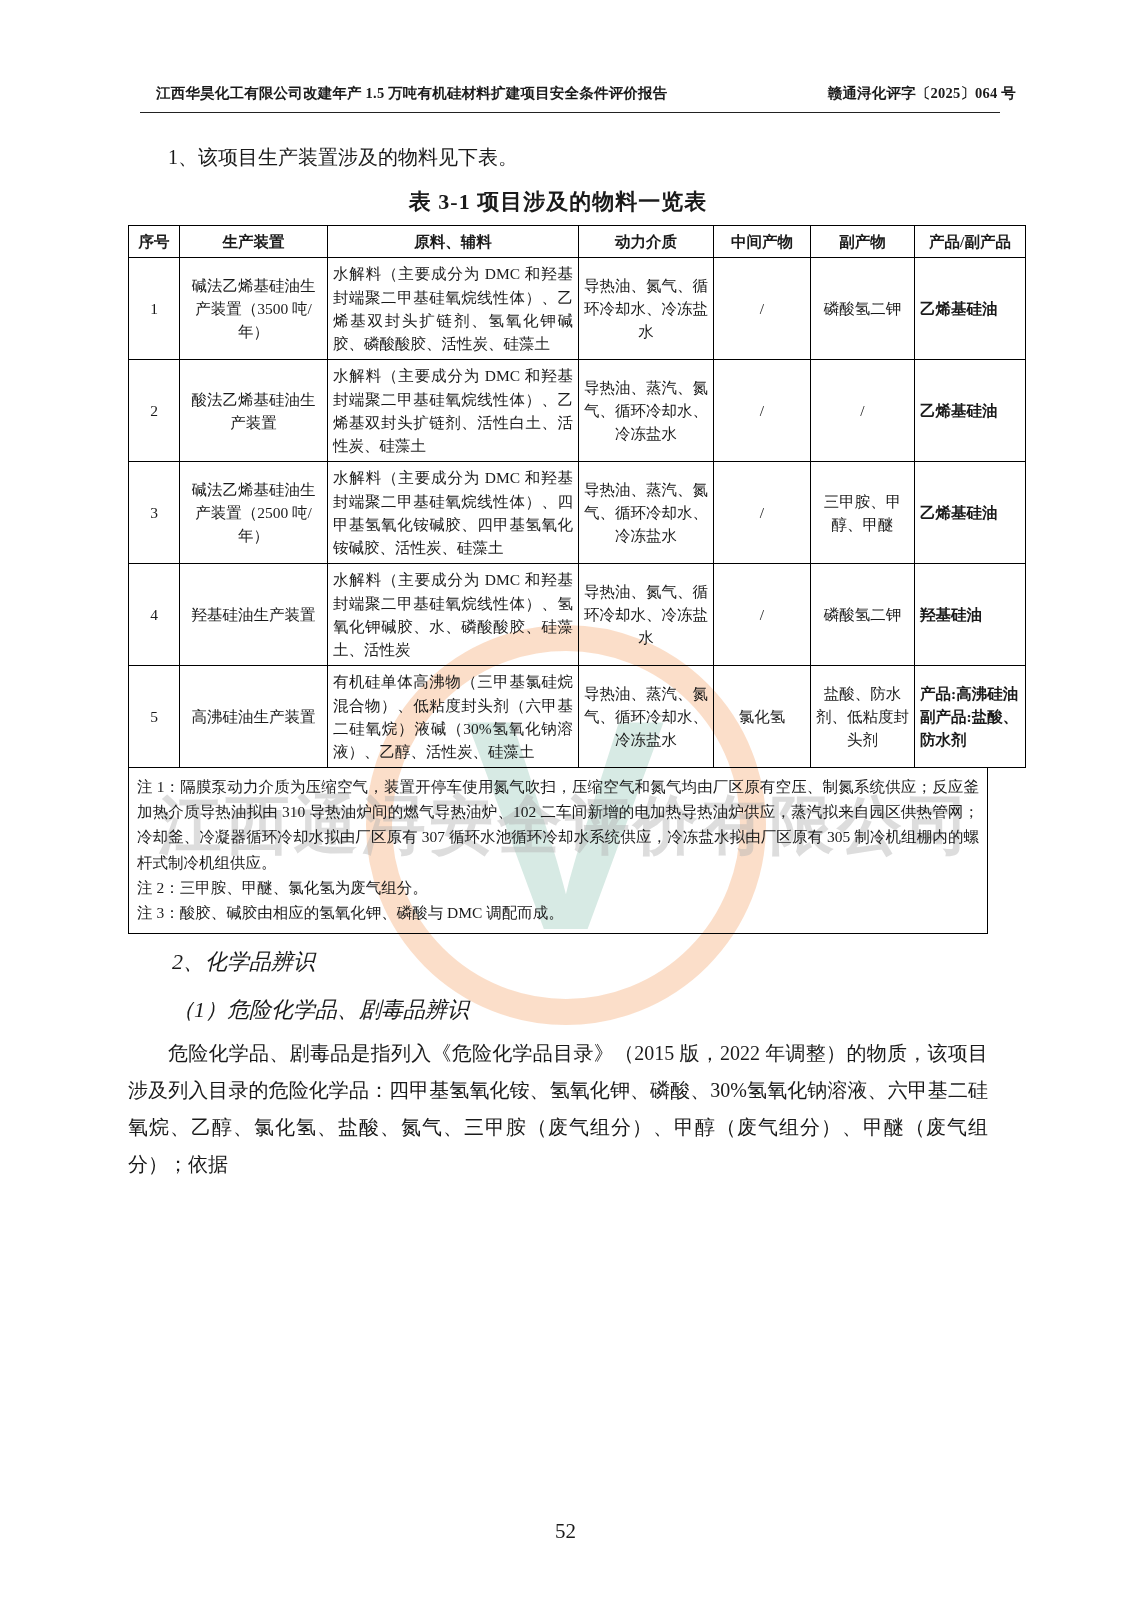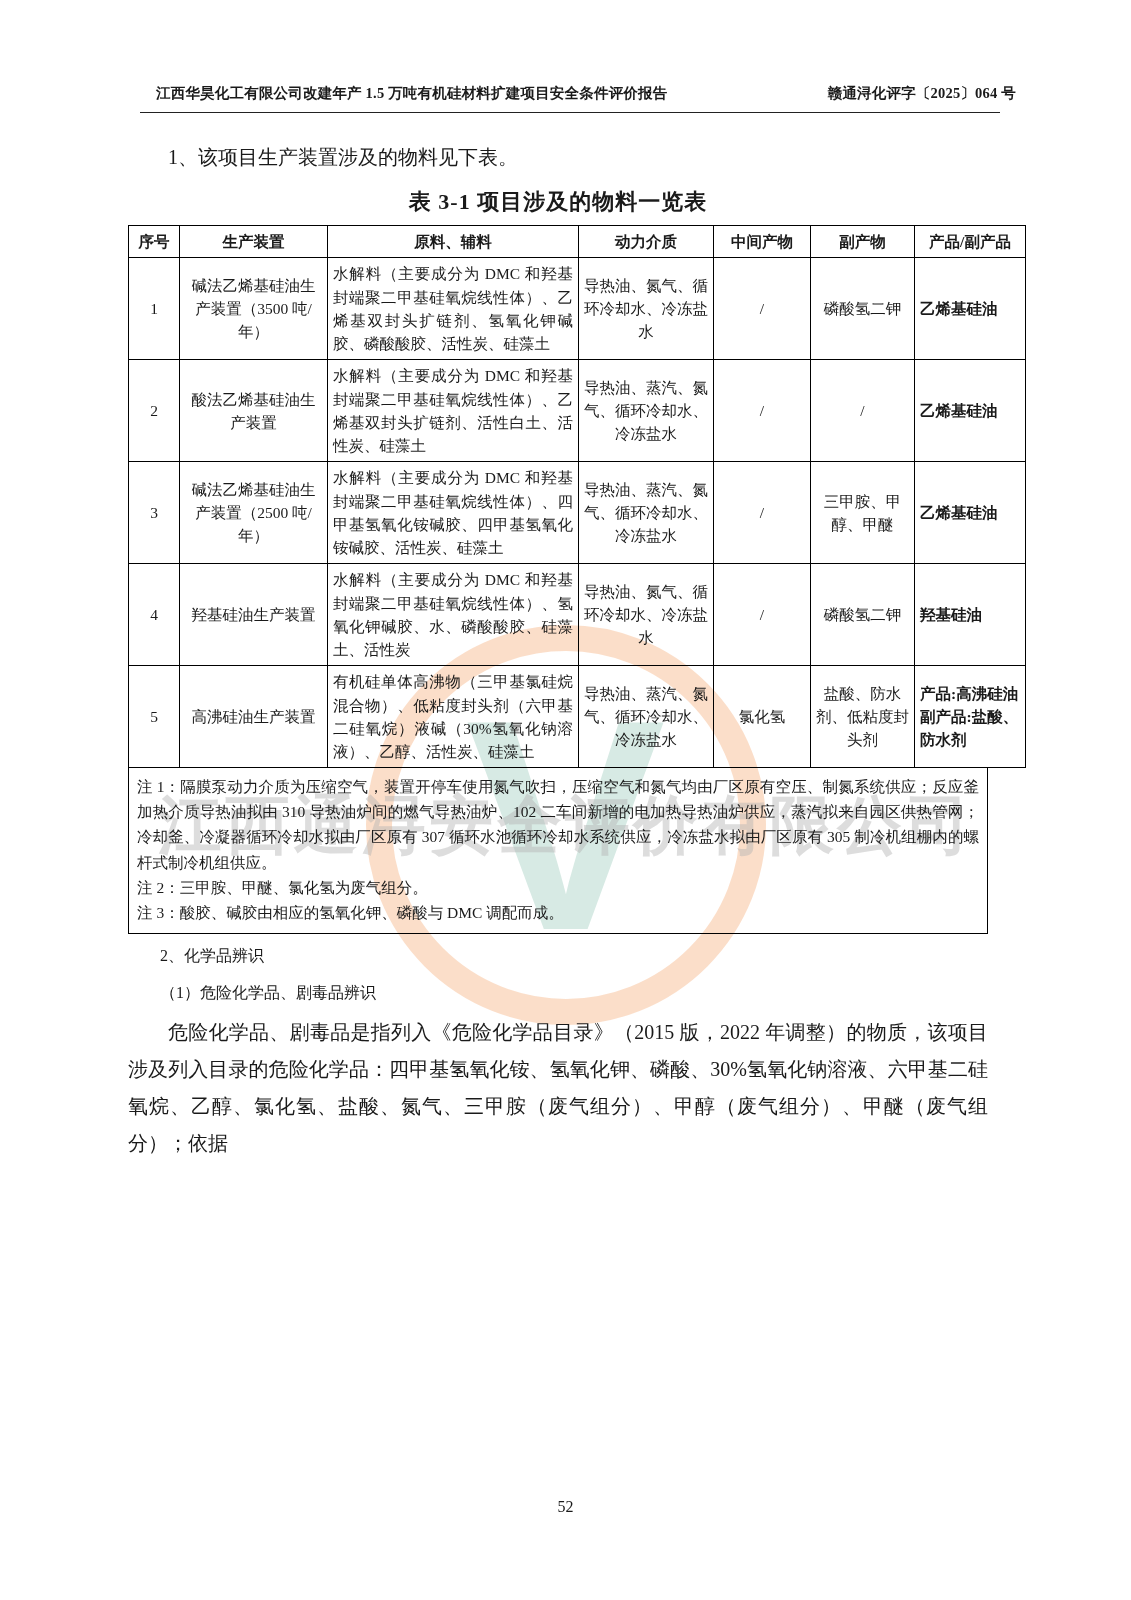--- a/index.html
+++ b/index.html
@@ -147,39 +147,40 @@
     box-sizing: border-box;
     padding: 6px 8px 8px 8px;
     font-size: 15.5px;
     line-height: 1.62;
   }
   .notes p {
     margin: 0;
     text-align: justify;
   }
   .sec {
-    font-size: 16px;
+    font-size: 22px;
     line-height: 1.8;
     text-indent: 2em;
     margin: 8px 0 0 0;
+    font-style: italic;
   }
   .body-para {
     font-size: 20px;
     line-height: 1.85;
     text-indent: 2em;
     margin: 6px 0 0 0;
     text-align: justify;
   }
   .page-num {
     position: absolute;
-    bottom: 84px;
+    bottom: 56px;
     left: 0;
     width: 1131px;
     text-align: center;
-    font-size: 16px;
+    font-size: 21px;
     z-index: 10;
   }
 </style>
 </head>
 <body>
 
 <div class="page">
 
   <div class="watermark">
     <div class="wm-ring"></div>

